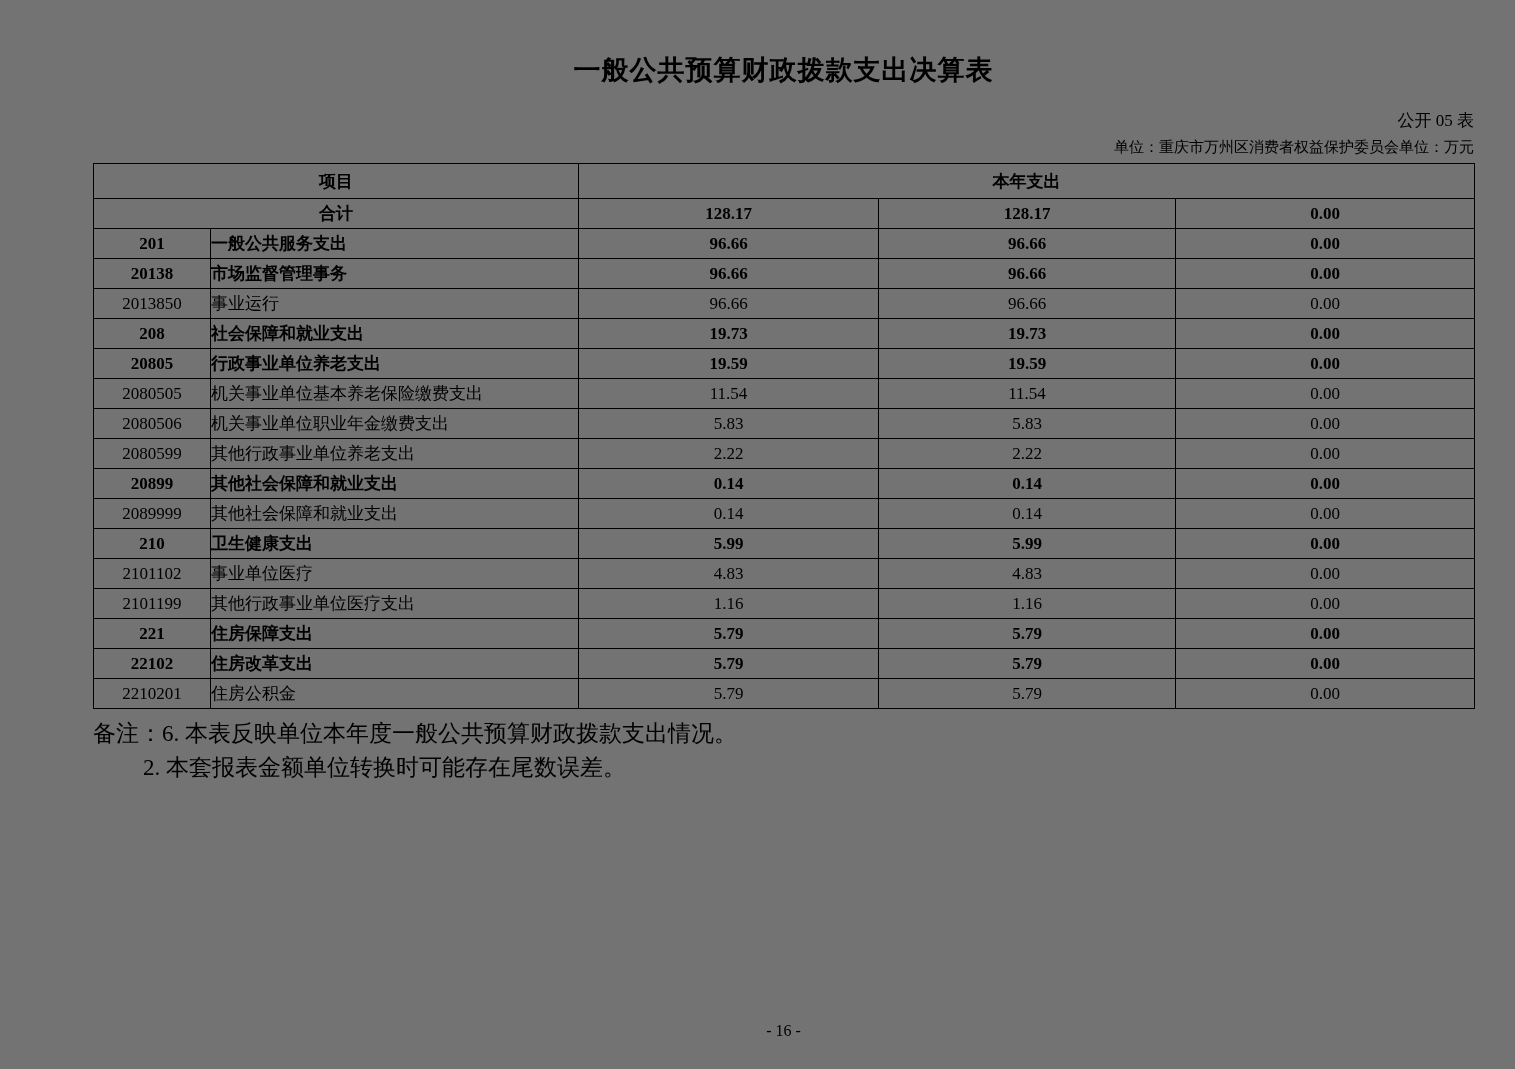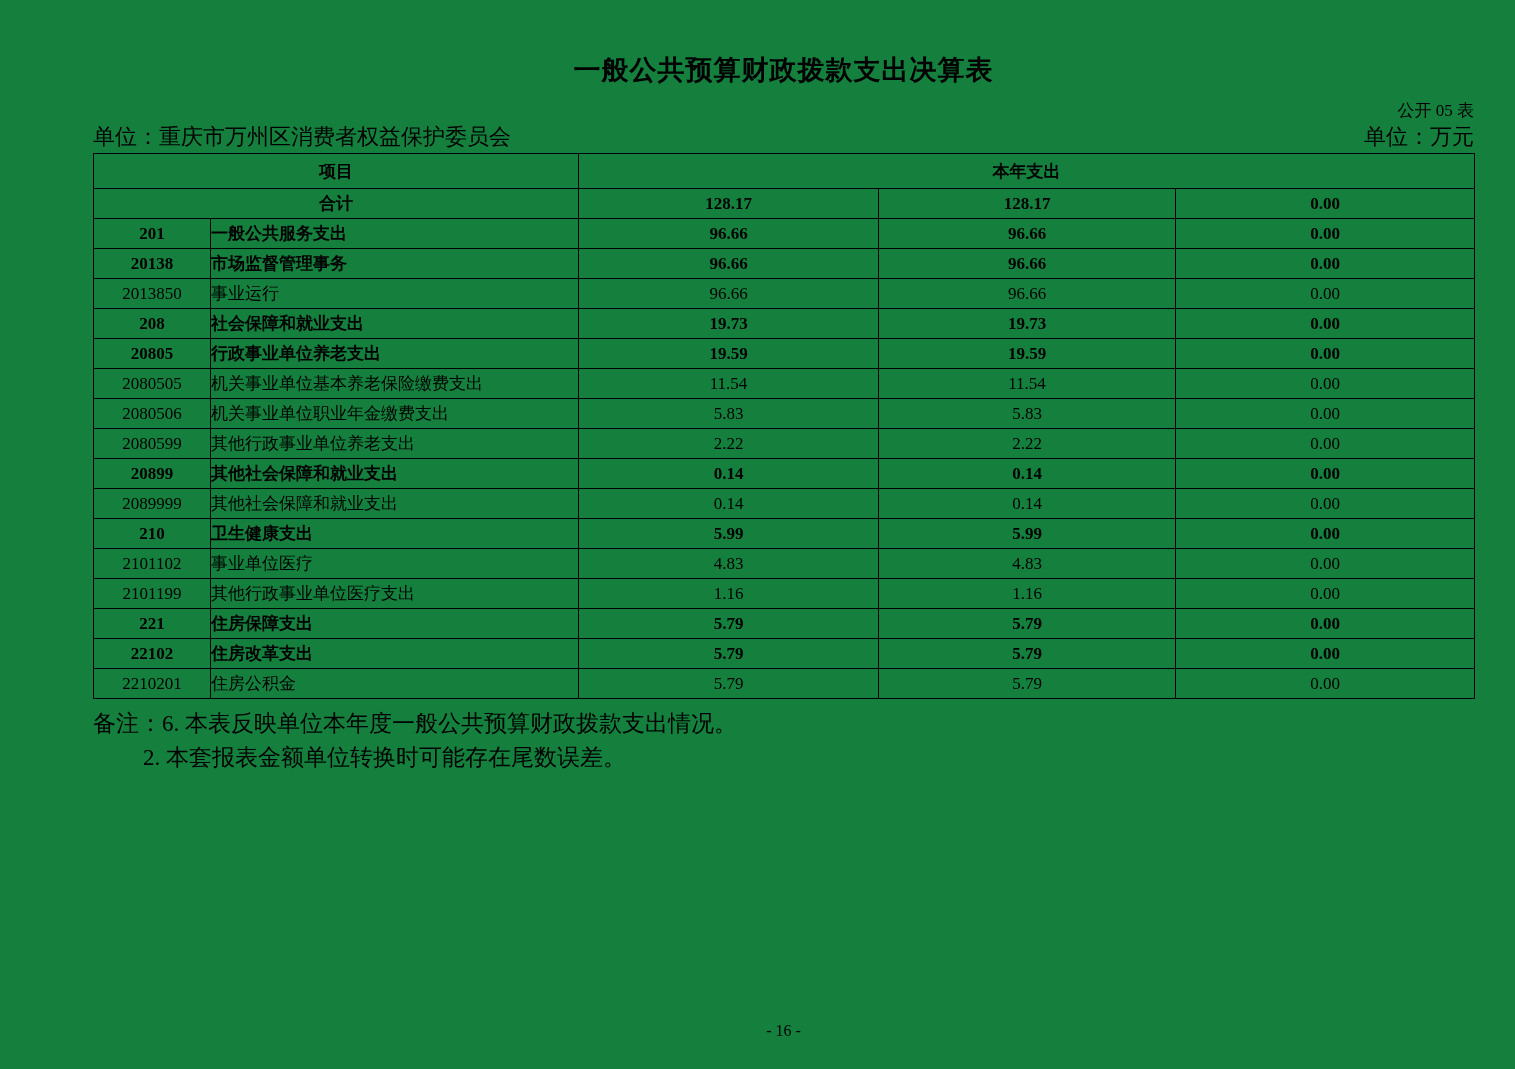--- a/index.html
+++ b/index.html
@@ -1,49 +1,49 @@
 <!DOCTYPE html>
 <html><head>
 <meta charset="utf-8">
 <style>
   html, body { margin: 0; padding: 0; background: #fff; }
   .page {
     position: relative;
     width: 1515px;
     height: 1069px;
-    background: #15803d;
+    background: #737373;
     color: #000;
     font-family: "Liberation Serif", "DejaVu Serif", serif;
     overflow: hidden;
   }
   .content {
     position: absolute;
     left: 93px;
     top: 0;
     width: 1381px;
   }
   .doc-title {
     margin-top: 52px;
     text-align: center;
     font-size: 27px;
     font-weight: bold;
     letter-spacing: 1px;
     line-height: 36px;
   }
   .form-label {
-    margin-top: 12px;
+    margin-top: 22px;
     text-align: right;
     font-size: 17px;
     line-height: 22px;
   }
   .unit-row {
     margin-top: 3px;
     display: flex;
-    justify-content: space-between;
-    font-size: 22px;
+    justify-content: flex-end;
+    font-size: 15px;
     line-height: 24px;
   }
   table.budget {
     margin-top: 4px;
     width: 1381px;
     border-collapse: collapse;
     table-layout: fixed;
   }
   table.budget th, table.budget td {
     border: 1px solid #000;

